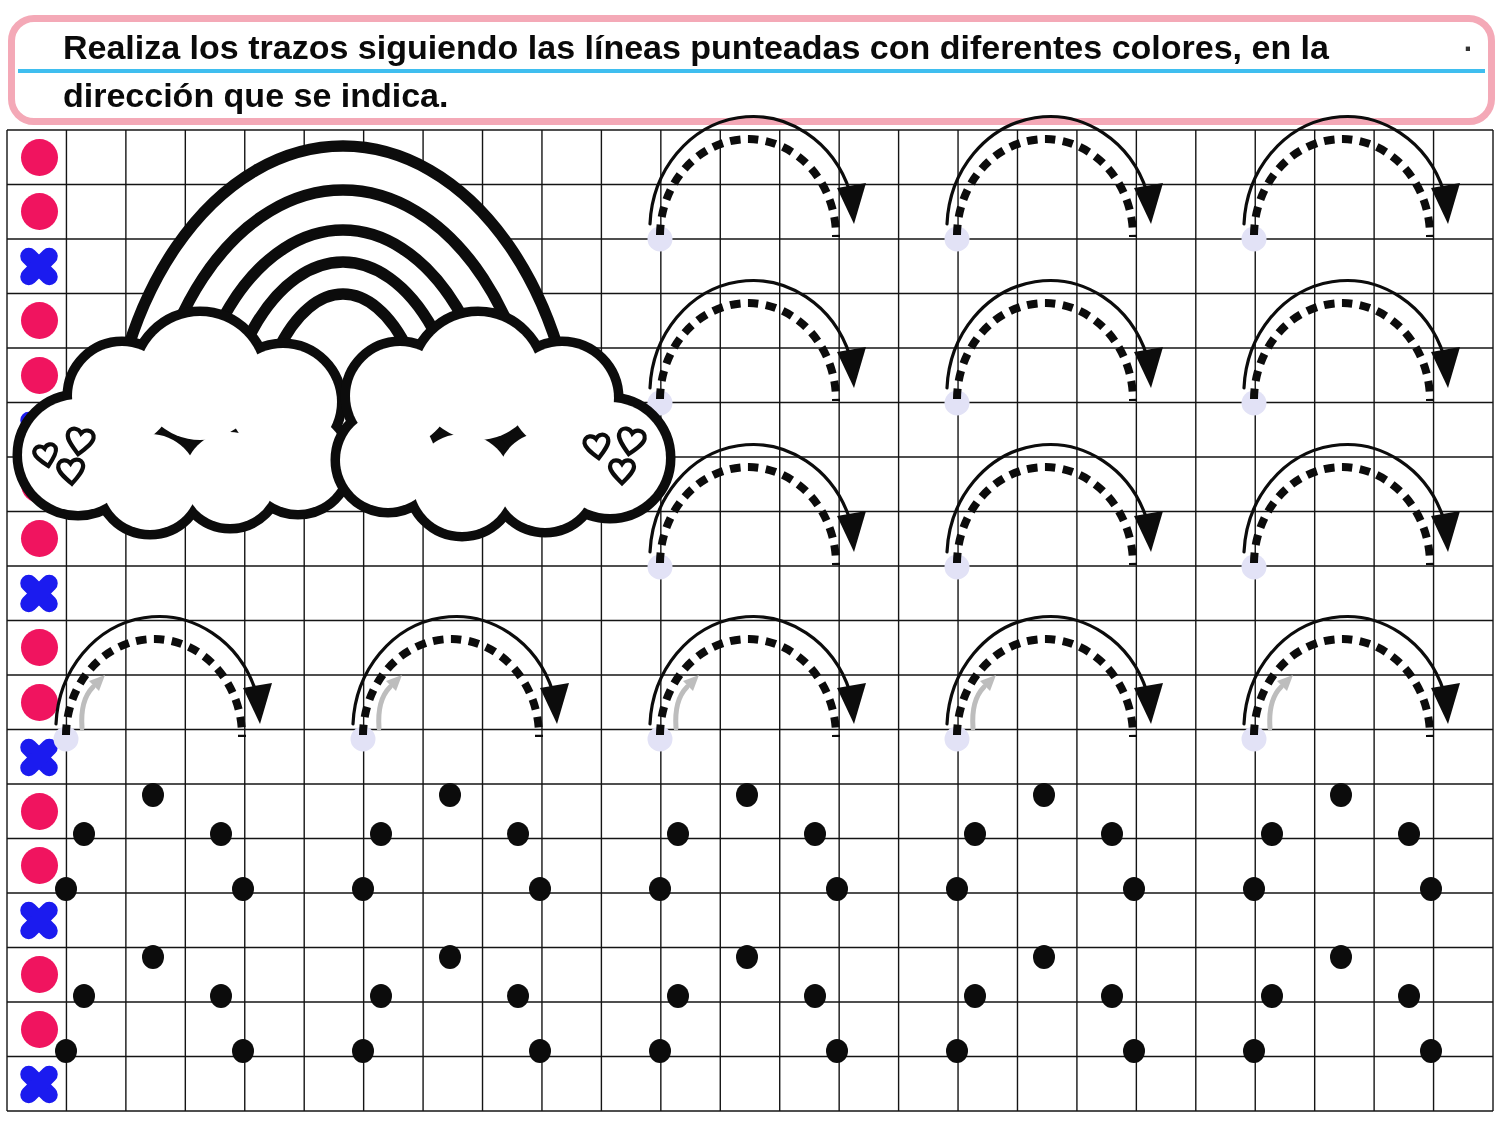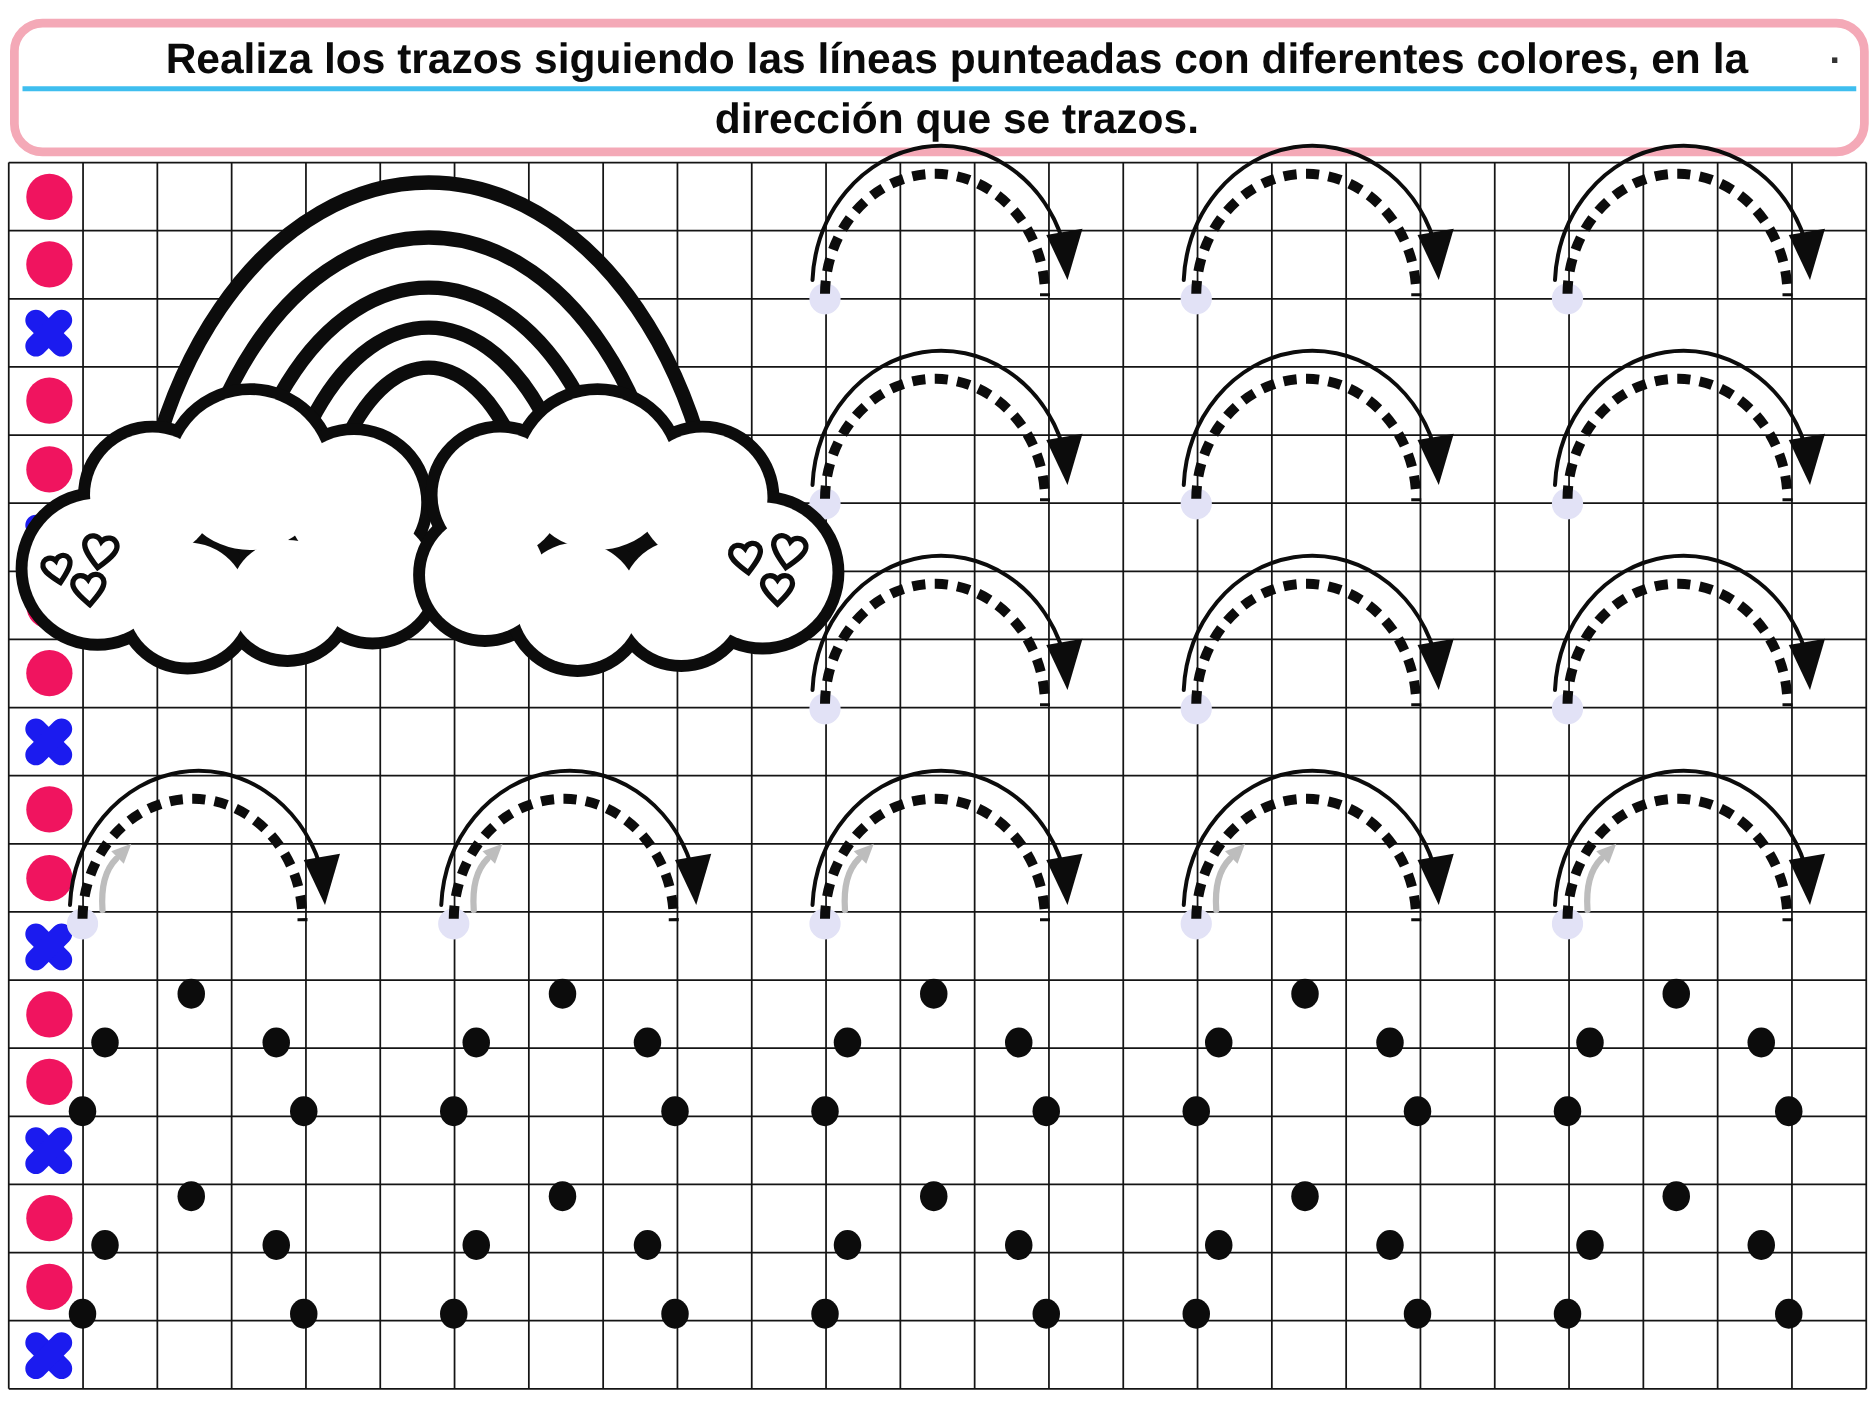--- a/index.html
+++ b/index.html
@@ -1,19 +1,19 @@
 <!DOCTYPE html>
 <html><head>
 <meta charset="utf-8">
 <style>
   html,body{margin:0;padding:0;background:#777;}
   .page{position:relative;width:1500px;height:1125px;background:#ffffff;overflow:hidden;
         font-family:"Liberation Sans", sans-serif;}
   .header-box{position:absolute;left:8px;top:15px;width:1473px;height:96px;
-        background:#ffffff;border:7px solid #F4A9B7;border-radius:26px;z-index:2;text-align:center;}
+        background:#ffffff;border:7px solid #F4A9B7;border-radius:26px;z-index:2;}
   .h-line{position:absolute;left:48px;right:20px;font-weight:bold;font-size:34px;
         color:#0A0A0A;white-space:nowrap;letter-spacing:0px;}
   .h-line1{top:6px;}
   .h-line2{top:54px;}
   .h-underline{position:absolute;left:3px;right:3px;top:47px;height:4px;background:#3FBEEF;}
   .stray-period{position:absolute;right:16px;top:2px;font-weight:bold;font-size:30px;color:#333;}
   #margin{position:absolute;left:0;top:0;width:70px;height:1125px;z-index:1;}
   .msym{position:absolute;}
   .mdot{width:37px;height:37px;border-radius:50%;}
   .xmark{width:46px;height:46px;}
@@ -24,21 +24,21 @@
   #scene{position:absolute;left:0;top:0;z-index:3;}
 </style>
 </head>
 <body>
 
 <div class="page">
 
   <div class="header-box">
     <div class="h-line h-line1">Realiza los trazos siguiendo las líneas punteadas con diferentes colores, en la</div>
     <div class="h-underline"></div>
-    <div class="h-line h-line2">dirección que se trazos.</div>
+    <div class="h-line h-line2">dirección que se indica.</div>
     <div class="stray-period">.</div>
   </div>
 
   <div id="margin">
       <div class="msym mdot" style="left: 21px; top: 138.75px; background: rgb(240, 20, 95);"></div>
       <div class="msym mdot" style="left: 21px; top: 193.25px; background: rgb(240, 20, 95);"></div>
       <div class="msym xmark" style="left: 16px; top: 243.25px; --xblue: #1B1BEF;"></div>
       <div class="msym mdot" style="left: 21px; top: 302.25px; background: rgb(240, 20, 95);"></div>
       <div class="msym mdot" style="left: 21px; top: 356.75px; background: rgb(240, 20, 95);"></div>
       <div class="msym xmark" style="left: 16px; top: 406.75px; --xblue: #1B1BEF;"></div>

